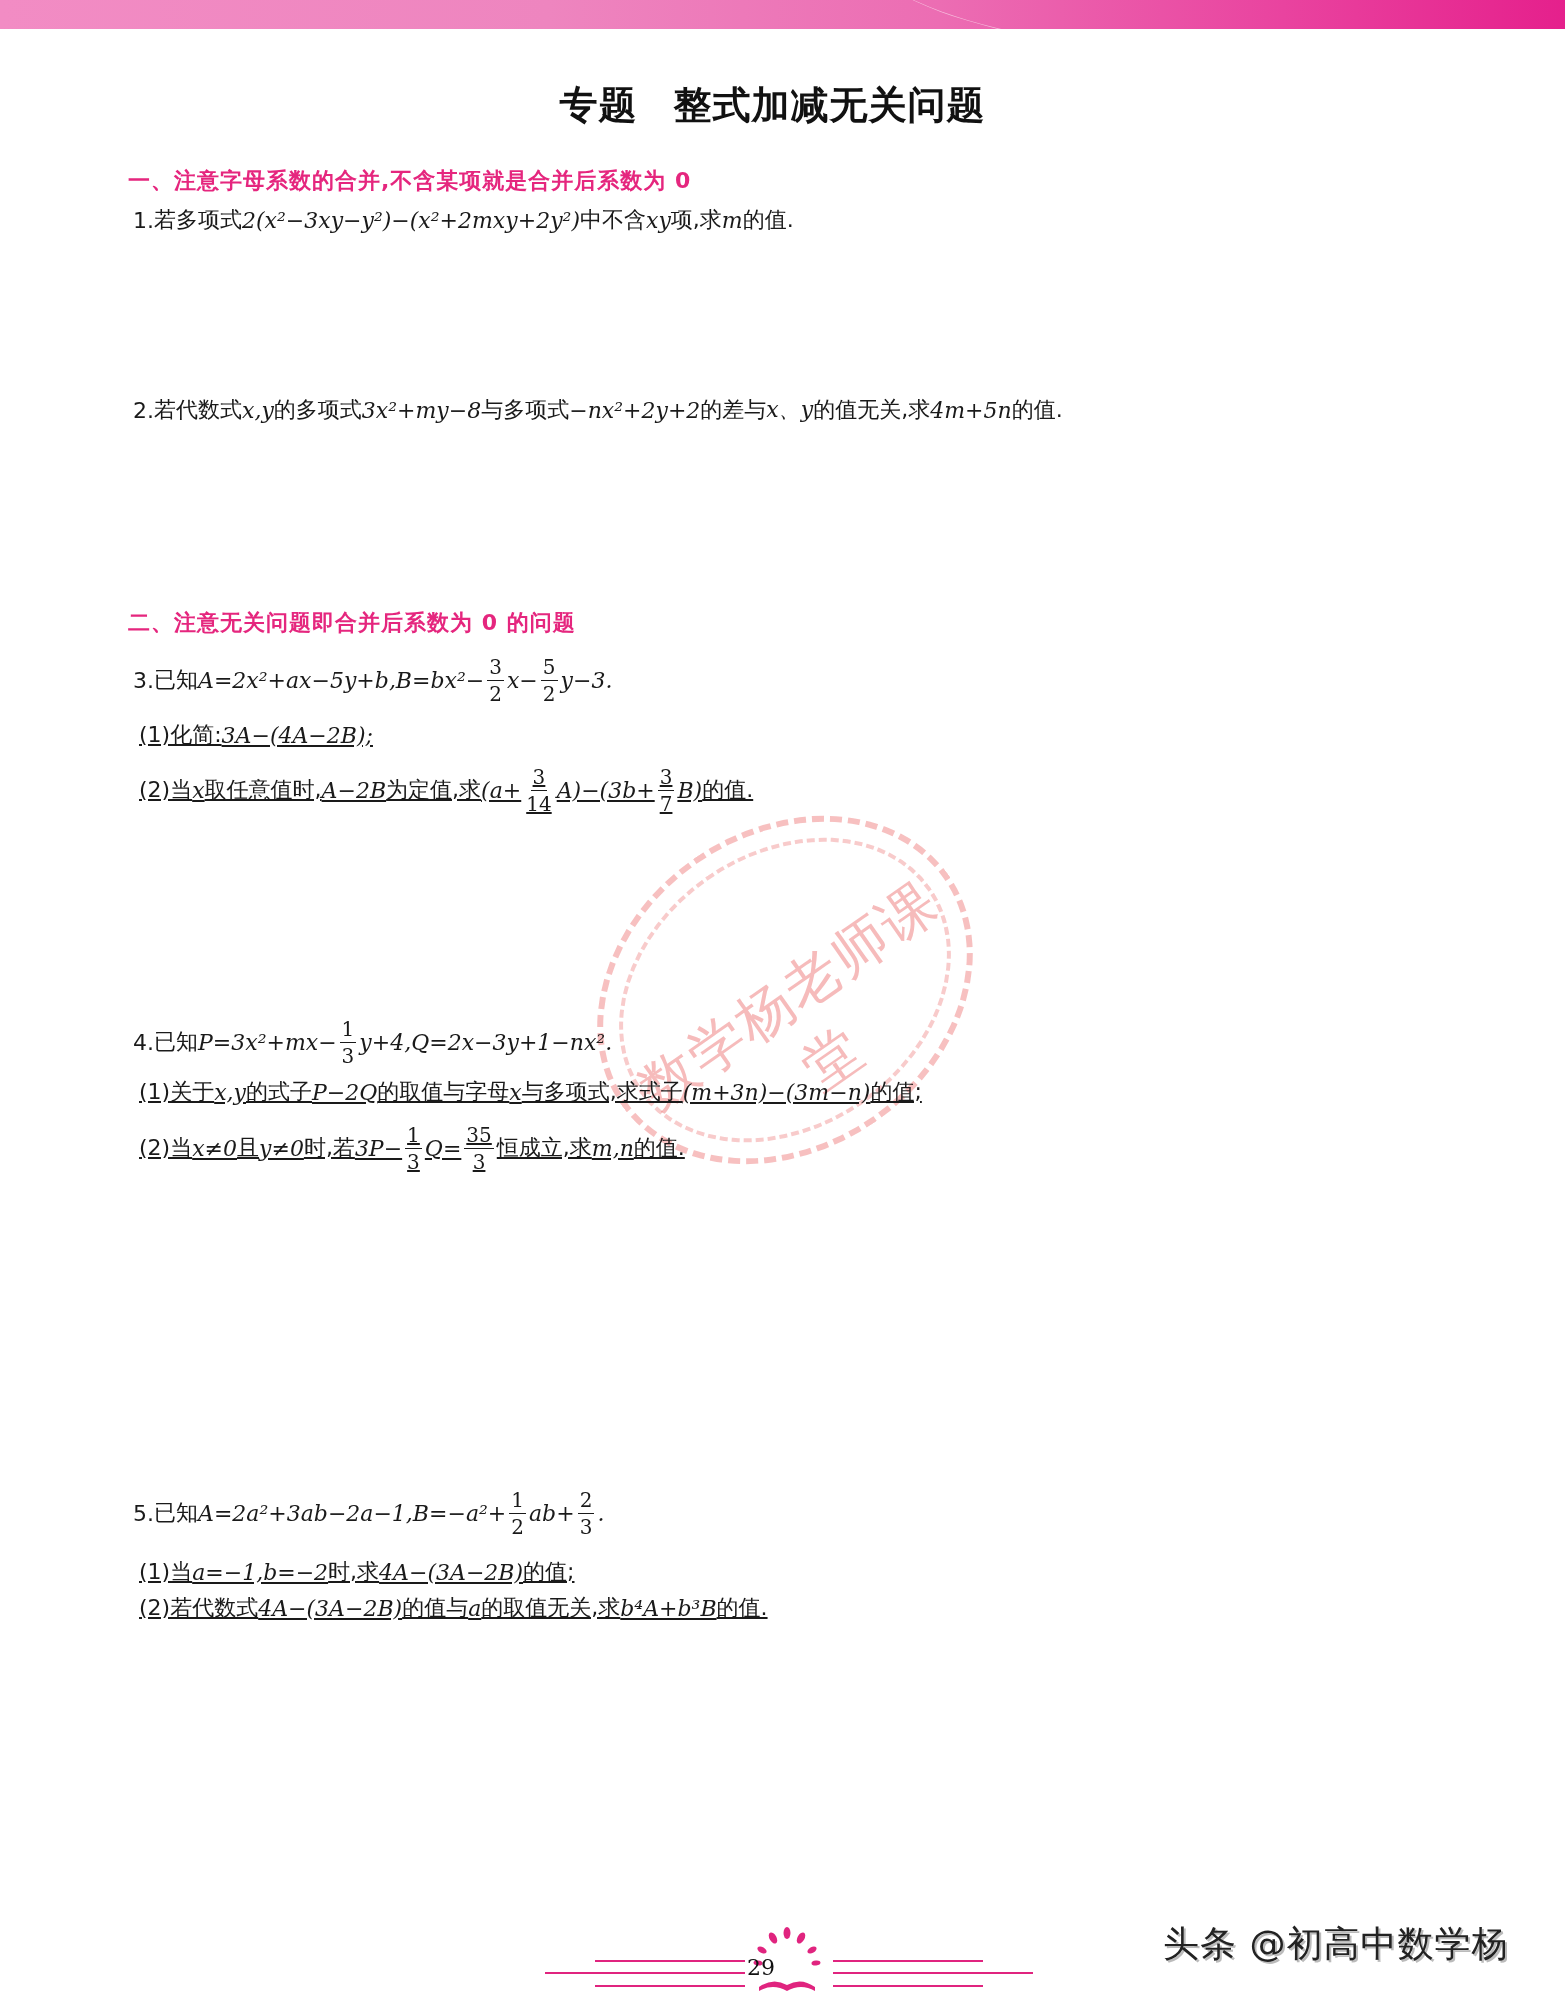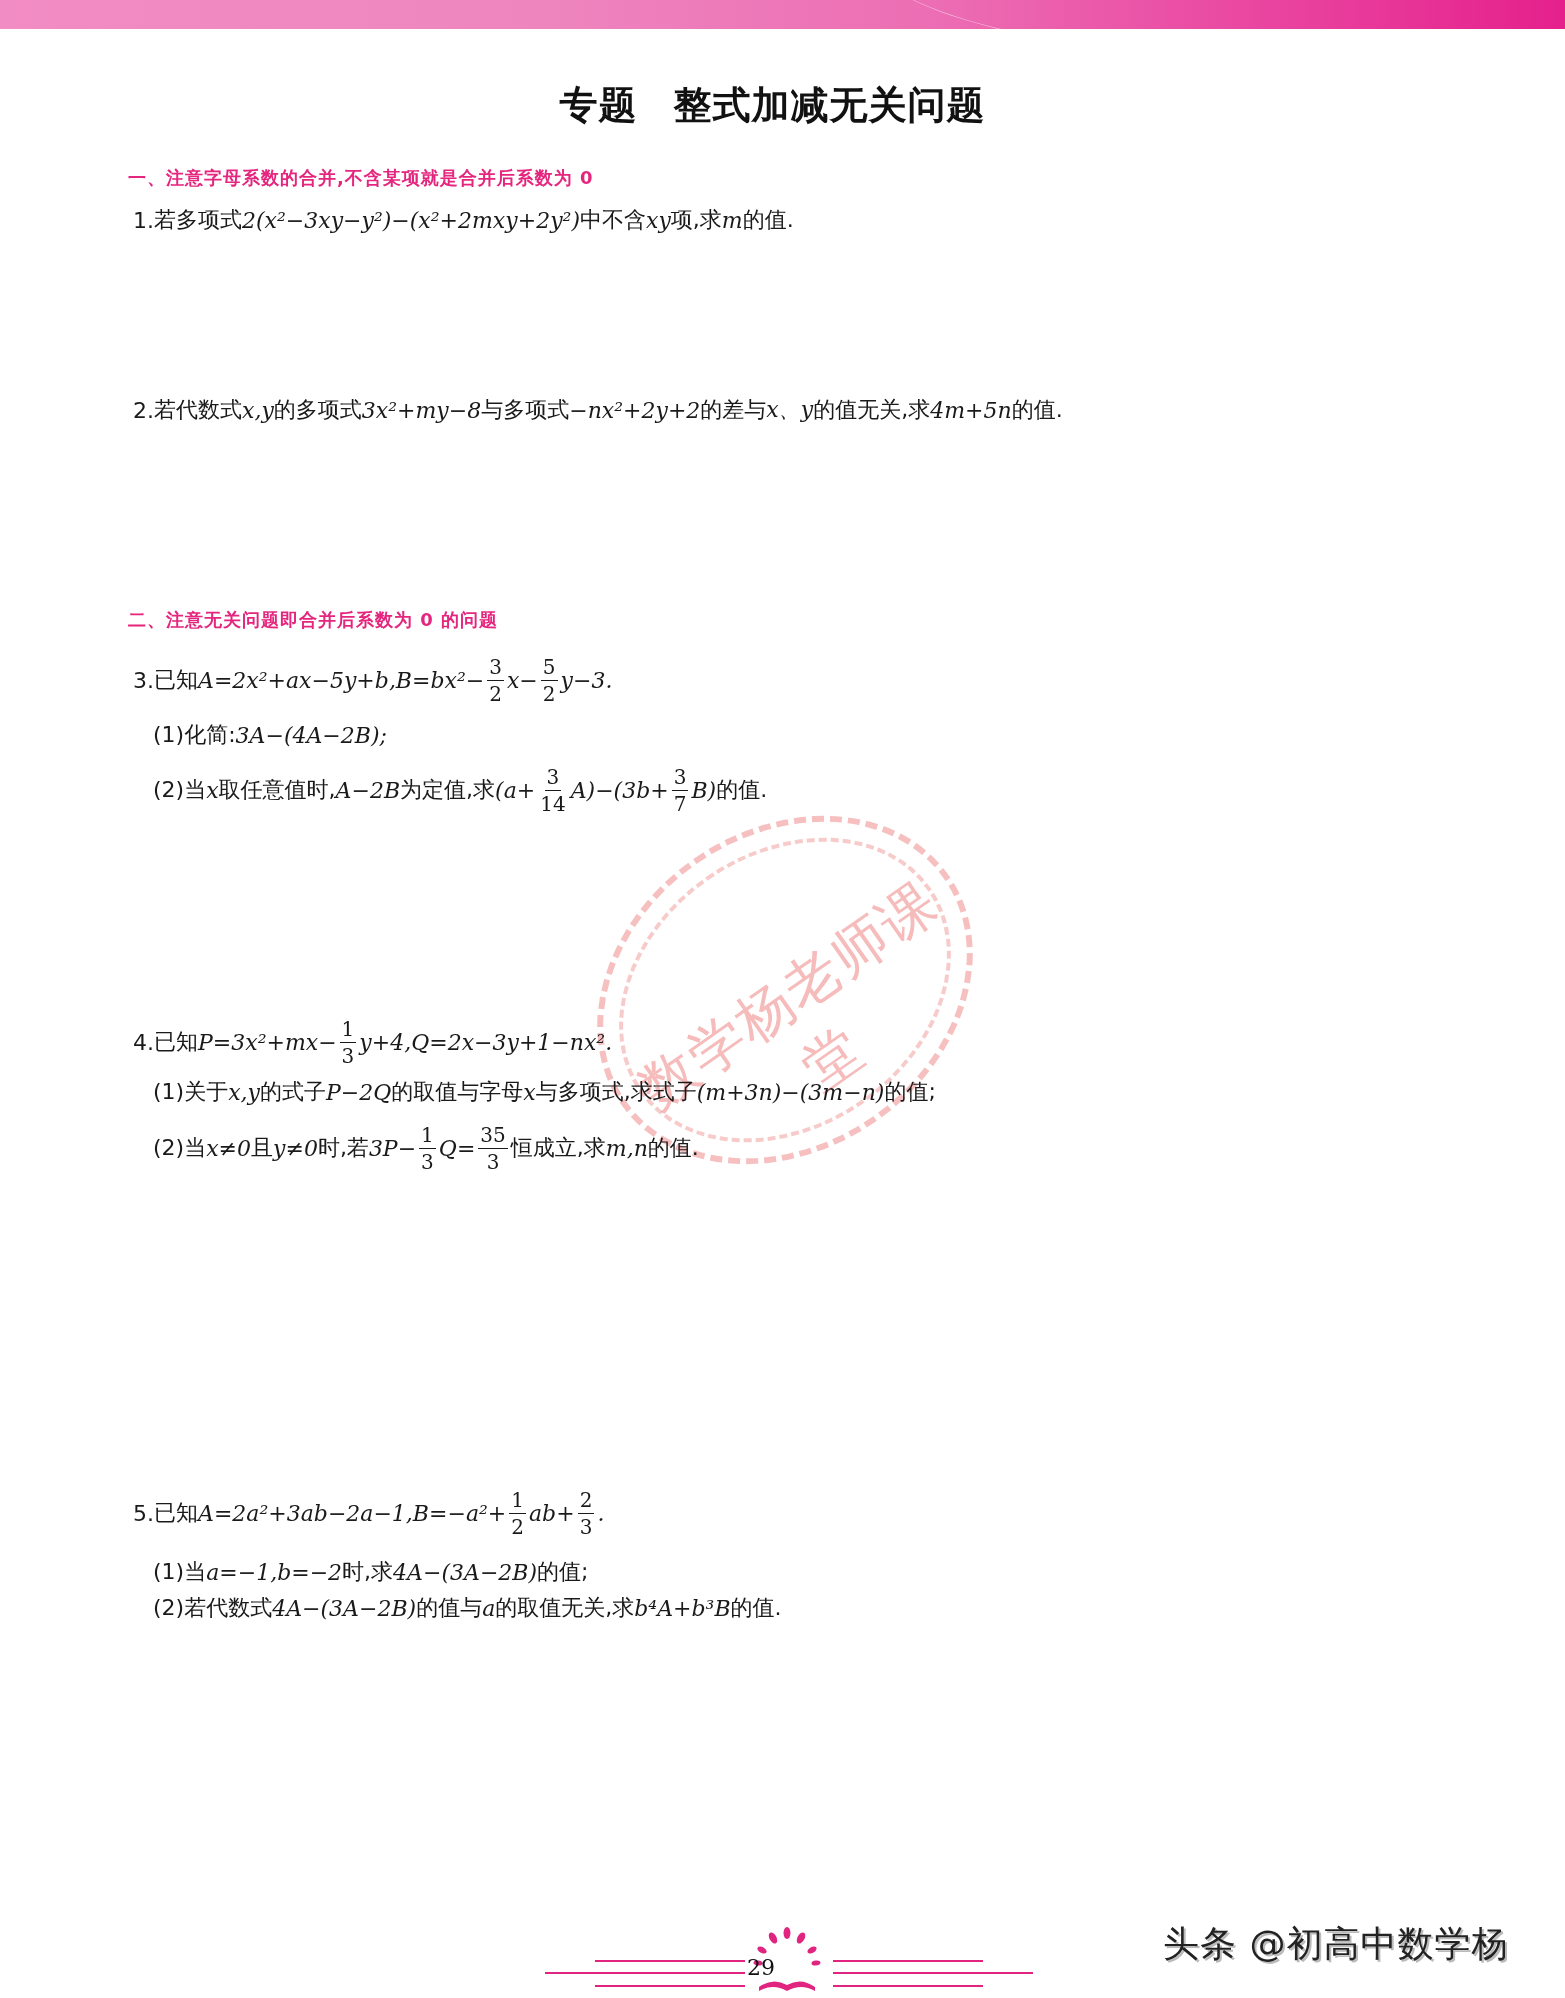--- a/index.html
+++ b/index.html
@@ -20,27 +20,27 @@
   }
   .title {
     position: absolute; top: 80px; left: 0; width: 1545px; text-align: center;
     font-family: "DejaVu Sans", "Liberation Sans", sans-serif;
     font-weight: bold; font-size: 38px; letter-spacing: 1px; color: #111;
   }
   .title .gap { display: inline-block; width: 36px; }
   .section {
     position: absolute; left: 128px;
     font-family: "DejaVu Sans", "Liberation Sans", sans-serif;
-    font-weight: bold; font-size: 18px; color: #e5267e; letter-spacing: 1px;
+    font-weight: bold; font-size: 22px; color: #e5267e; letter-spacing: 1px;
   }
   .line {
     position: absolute; left: 133px; font-size: 22px; white-space: nowrap;
     display: flex; align-items: center; height: 70px;
   }
-  .line.sub { left: 153px; }
+  .line.sub { left: 139px; text-decoration: underline; }
   .line .t { font-family: "DejaVu Sans", "Liberation Sans", sans-serif; }
   .m { font-family: "DejaVu Serif", "Liberation Serif", serif; font-style: italic; }
   .frac {
     display: inline-flex; flex-direction: column; align-items: center;
     vertical-align: middle; margin: 0 3px; font-style: normal; line-height: 1;
     font-family: "DejaVu Serif", "Liberation Serif", serif; font-size: 20px;
   }
   .frac .num { padding: 0 2px 3px; border-bottom: 1.5px solid #1a1a1a; }
   .frac .den { padding: 3px 2px 0; }
   .stamp {

